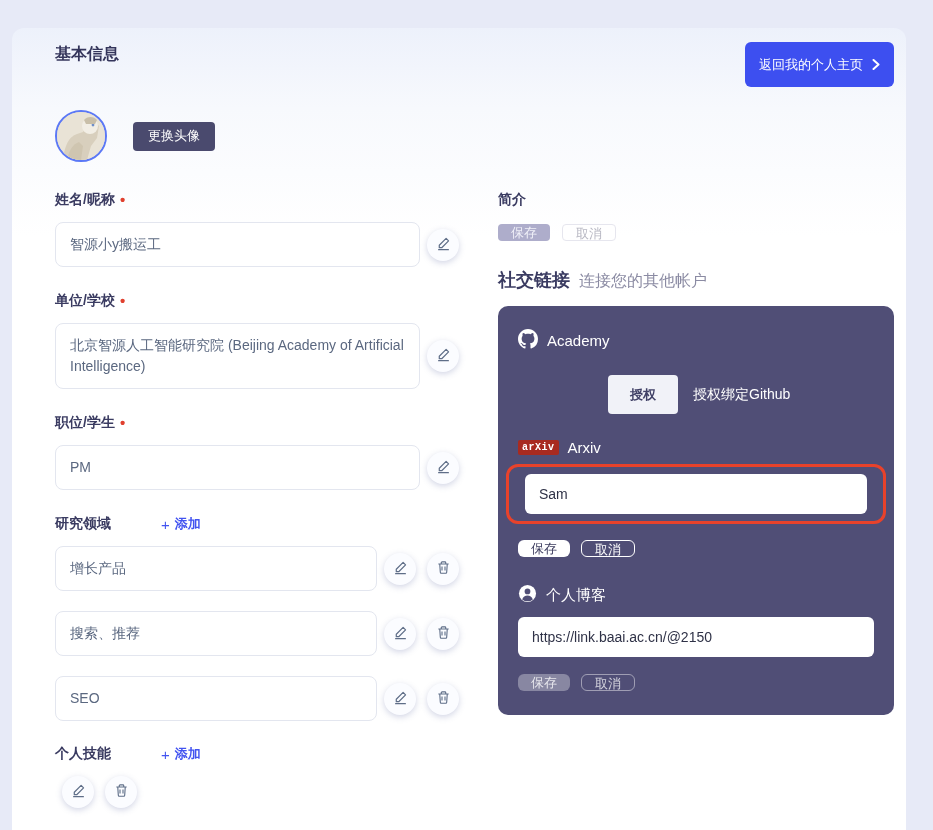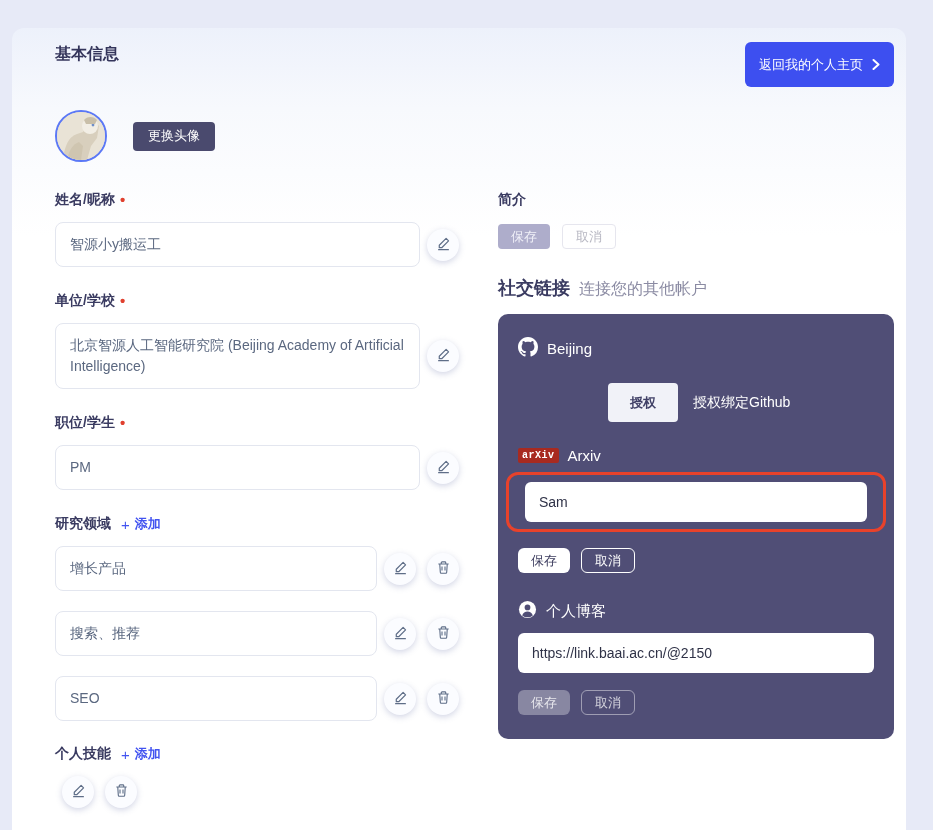--- a/index.html
+++ b/index.html
@@ -59,33 +59,33 @@
   .input-wide  { width: 365px; }
   .input-list  { width: 322px; }
   .icon-btn {
     width: 32px; height: 32px; border-radius: 50%; border: none; cursor: pointer;
     background: #fbfcff; box-shadow: 0 2px 6px rgba(95,105,160,0.28);
     display: inline-flex; align-items: center; justify-content: center;
     color: #5f6e88; margin-left: 7px; flex: 0 0 auto;
   }
   .icon-btn + .icon-btn { margin-left: 11px; }
   .list-row { margin-bottom: 20px; }
-  .section-gap { margin-top: 24px; }
+  .section-gap { margin-top: 24px; gap: 40px; }
 
   
   .bio-box {
     background: #fff; border: 1px solid #e5e7f0; border-radius: 8px;
     width: 396px; height: 146px; padding: 14px 16px 8px; cursor: text;
     display: flex; flex-direction: column;
   }
   .bio-text { font-size: 14px; color: #55565e; line-height: 28px; white-space: pre-line; flex: 1; }
   .bio-counter { font-size: 13px; color: #5e5e70; text-align: right; }
   .btn-row { display: flex; align-items: center; margin-top: 15px; }
   .btn {
-    font-size: 13px; border-radius: 4px; height: 25px; padding: 0 13px;
+    font-size: 13px; border-radius: 4px; height: 17px; padding: 0 13px;
     cursor: pointer; font-family: inherit;
   }
   .save-muted   { background: #aeadcb; color: #f0f0f8; border: none; }
   .cancel-light { background: #fff; color: #b7b7c2; border: 1px solid #e6e6ee; margin-left: 12px; }
 
   .social-head { margin-top: 27px; display: flex; align-items: baseline; }
   .social-title { font-size: 18px; font-weight: bold; color: #3a3b61; font-family: Liberation Mono, monospace; }
   .social-sub { font-size: 16px; color: #8b8ba3; margin-left: 9px; }
 
   .social-card {
@@ -318,21 +318,21 @@
       </div>
 
       <div class="social-card">
 
         <div class="service-row">
           <span>
             <svg width="20" height="20" viewBox="0 0 16 16">
                 <path fill="#fff" d="M8 0C3.58 0 0 3.58 0 8c0 3.54 2.29 6.53 5.47 7.59.4.07.55-.17.55-.38 0-.19-.01-.82-.01-1.49-2.01.37-2.53-.49-2.69-.94-.09-.23-.48-.94-.82-1.13-.28-.15-.68-.52-.01-.53.63-.01 1.08.58 1.23.82.72 1.21 1.87.87 2.33.66.07-.52.28-.87.51-1.07-1.78-.2-3.64-.89-3.64-3.95 0-.87.31-1.59.82-2.15-.08-.2-.36-1.02.08-2.12 0 0 .67-.21 2.2.82.64-.18 1.32-.27 2-.27s1.36.09 2 .27c1.53-1.04 2.2-.82 2.2-.82.44 1.1.16 1.92.08 2.12.51.56.82 1.27.82 2.15 0 3.07-1.87 3.75-3.65 3.95.29.25.54.73.54 1.48 0 1.07-.01 1.93-.01 2.2 0 .21.15.46.55.38A8.01 8.01 0 0 0 16 8c0-4.42-3.58-8-8-8z"></path>
               </svg>
           </span>
-          <span class="svc-name">Beijing</span>
+          <span class="svc-name">Academy</span>
         </div>
 
         <div class="auth-row">
           <button class="auth-btn">授权</button>
           <span class="auth-hint">授权绑定Github</span>
         </div>
 
         <div class="service-row arxiv-row">
           <span class="arxiv-logo">arXiv</span>
           <span class="svc-name">Arxiv</span>

